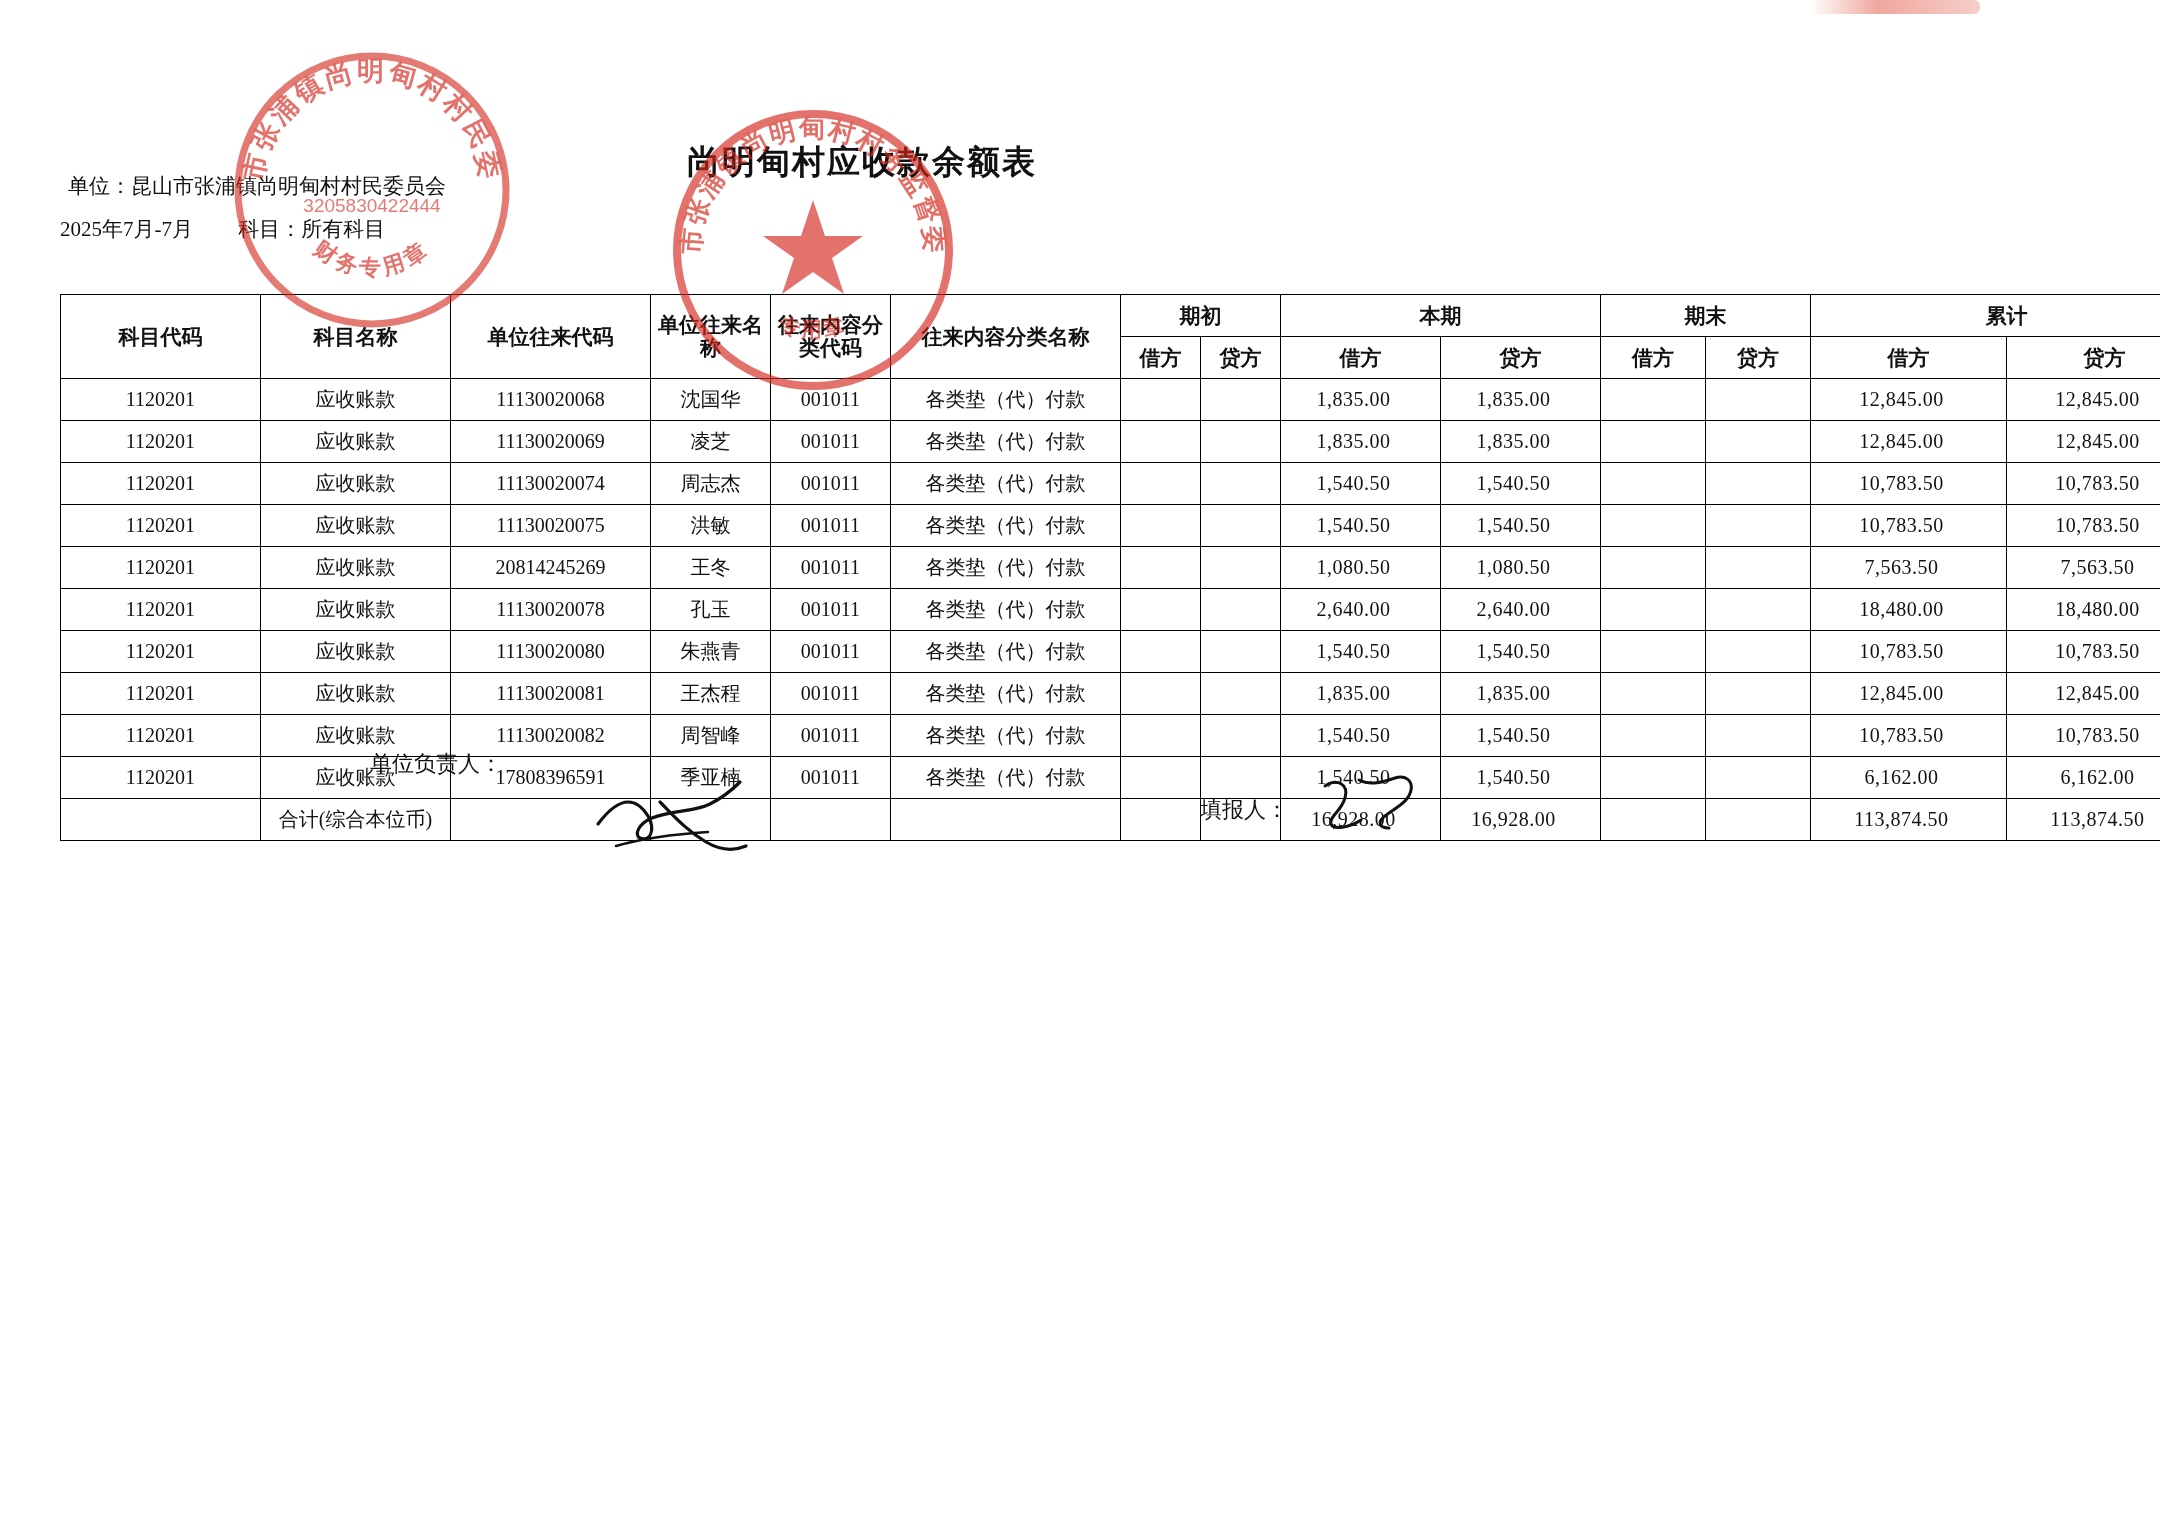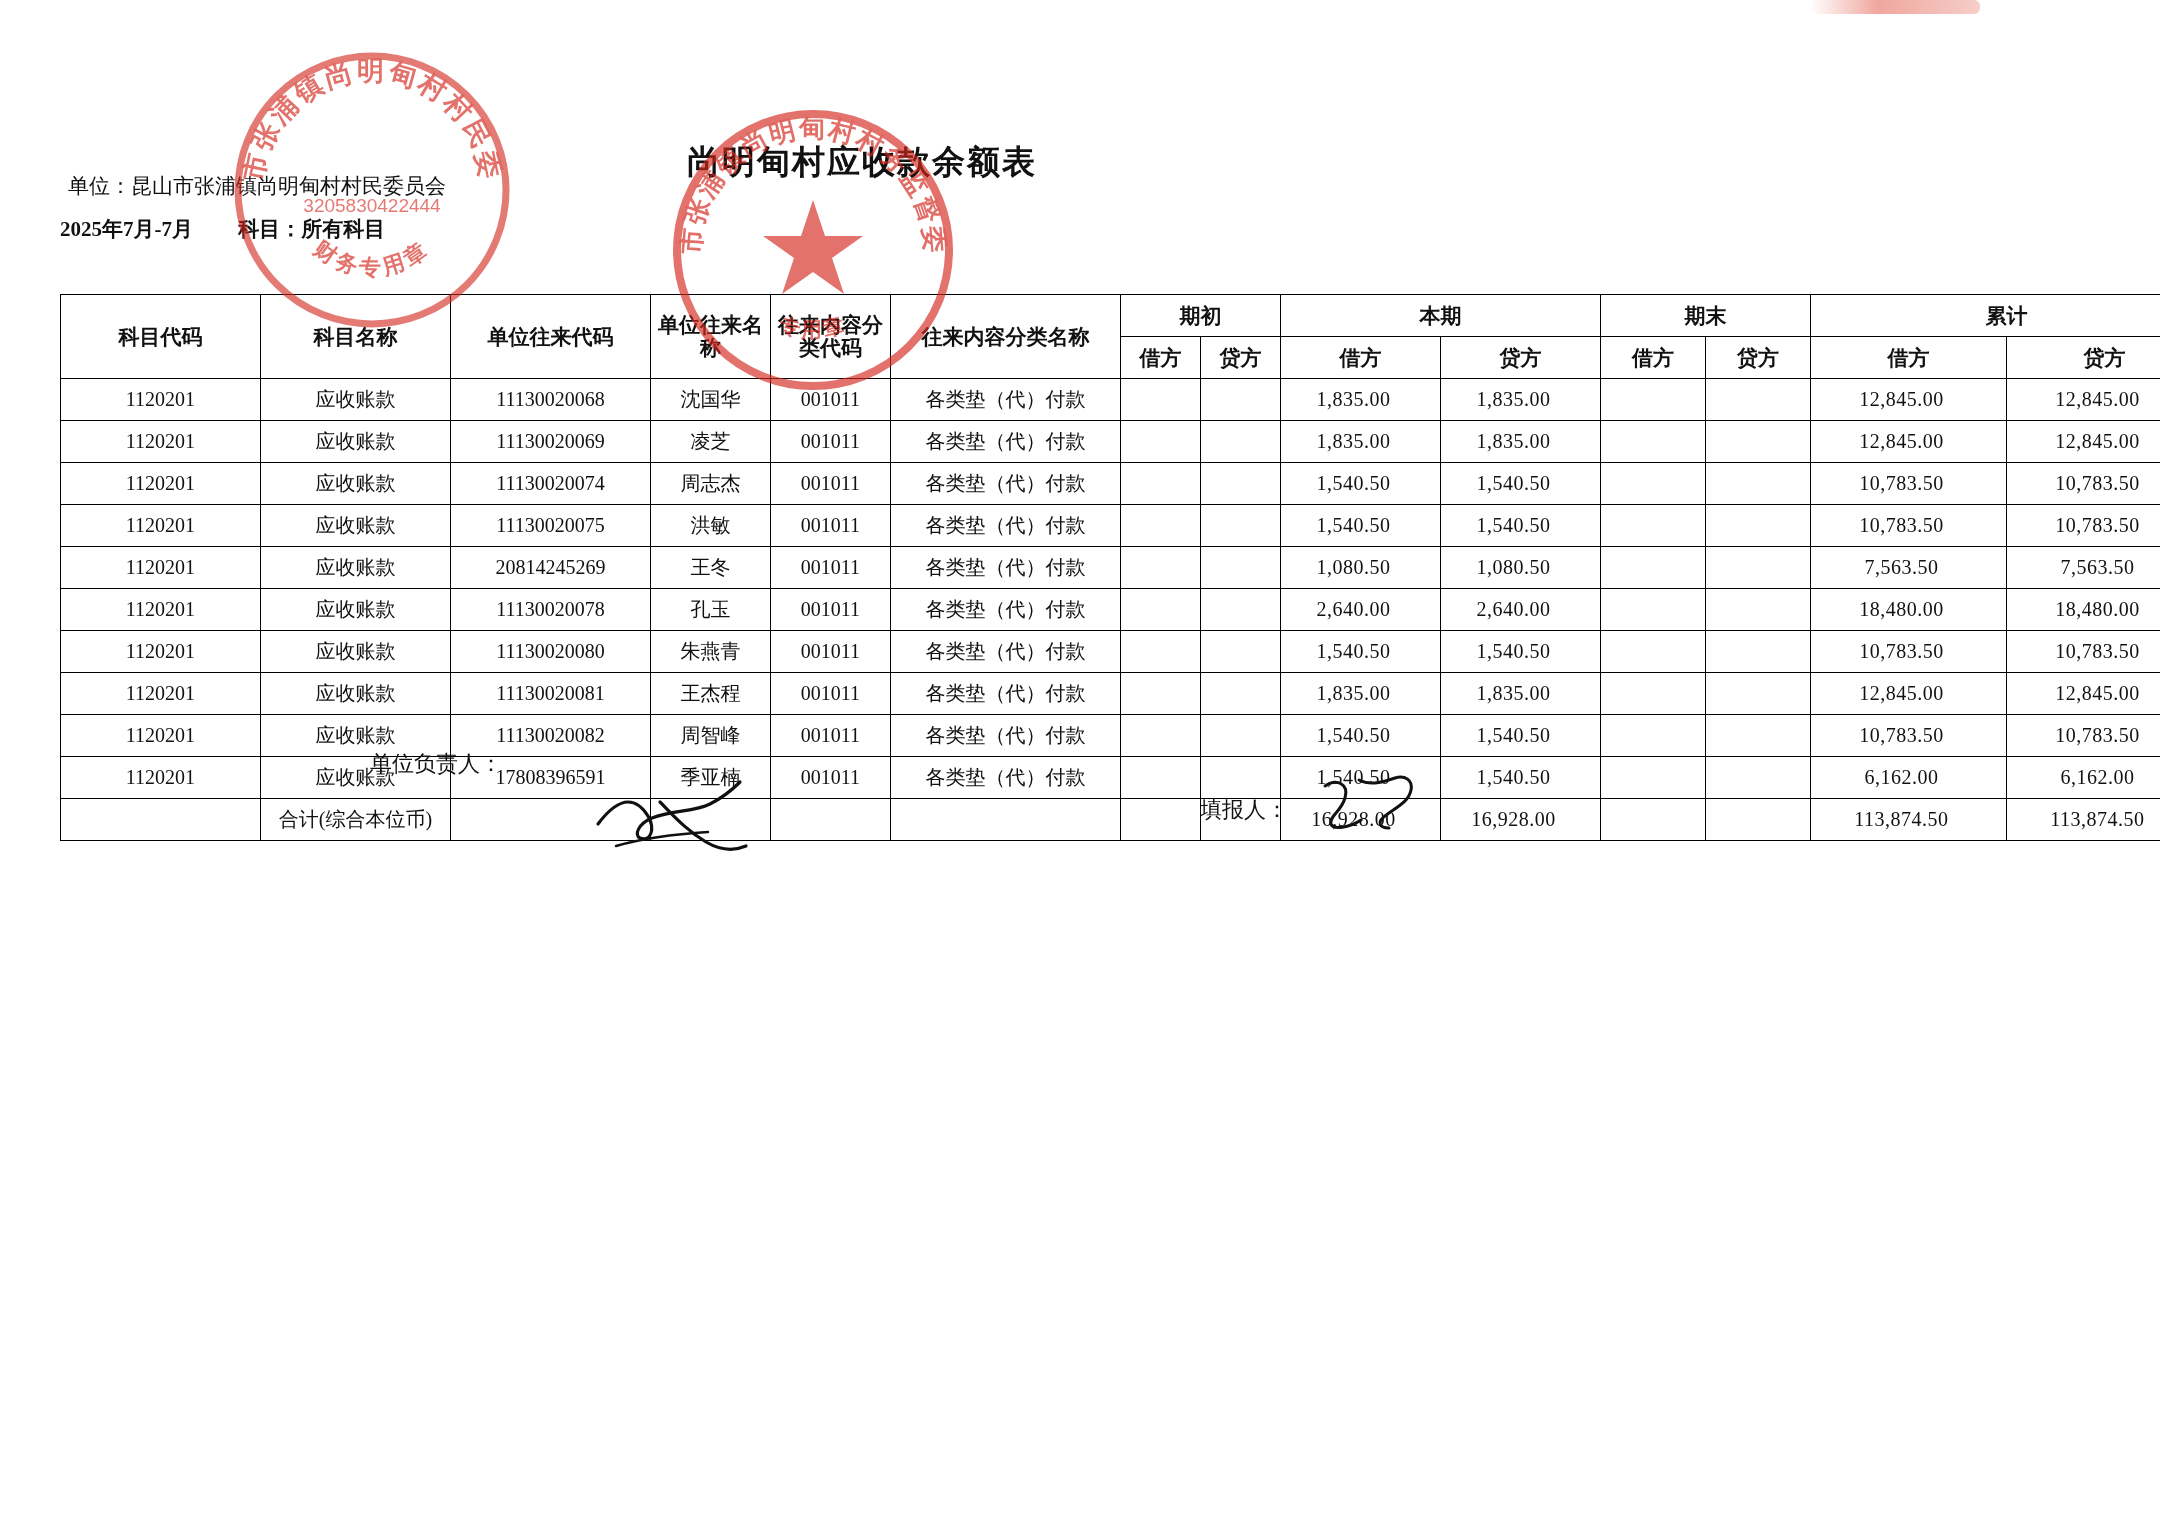--- a/index.html
+++ b/index.html
@@ -42,21 +42,20 @@
     font-size: 21px;
     white-space: nowrap;
     font-family: Liberation Mono, monospace;
   }
   .period-line {
     position: absolute;
     left: 60px;
     top: 215px;
     font-size: 21px;
     white-space: nowrap;
-    font-weight: bold;
   }
   .period-line .subject {
     margin-left: 40px;
   }
 
   
   .tbl-wrap {
     position: absolute;
     left: 60px;
     top: 250px;

